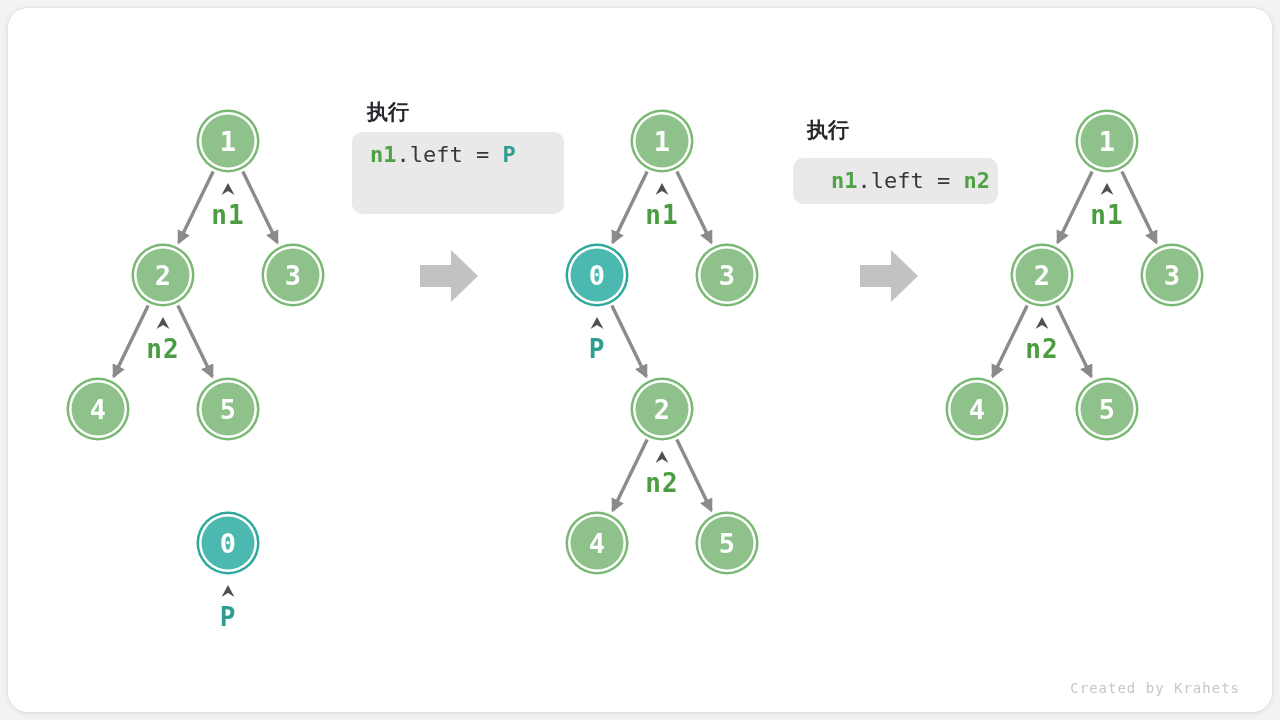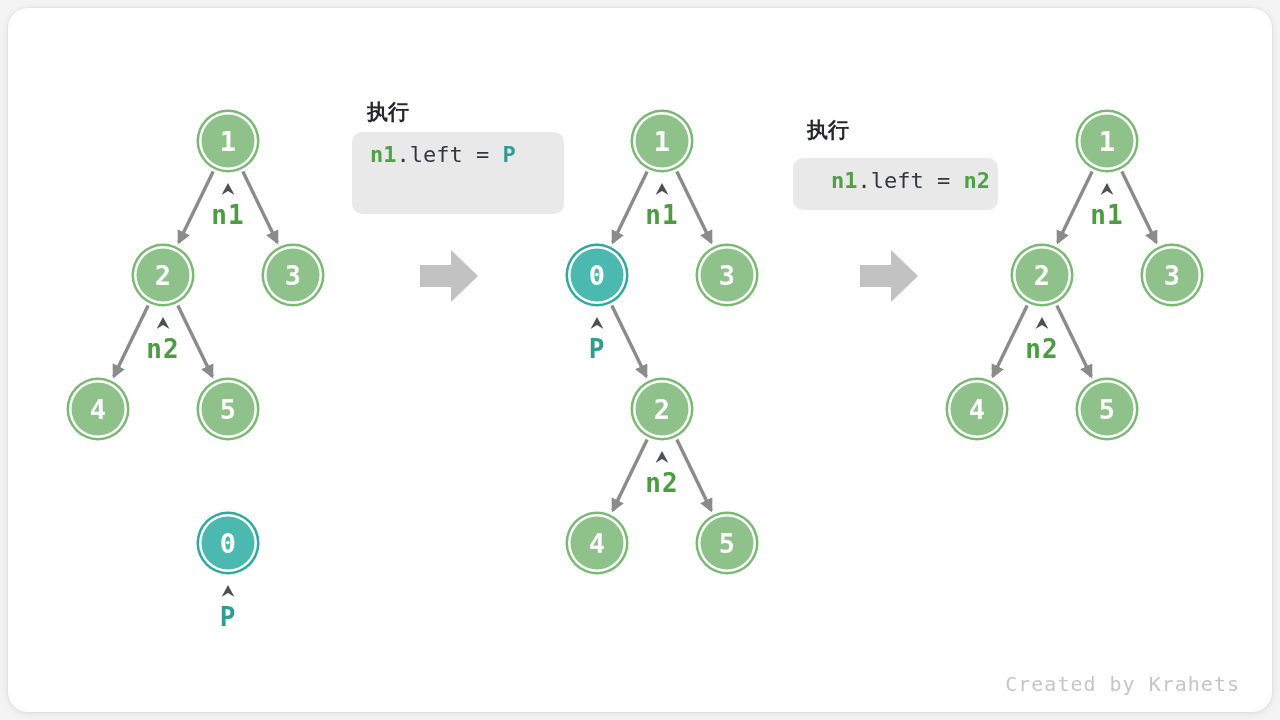--- a/index.html
+++ b/index.html
@@ -36,21 +36,21 @@
     padding:5px 18px;box-sizing:border-box;
     font-size:22px;color:#33373b;
     font-family:"DejaVu Sans Mono",monospace;
   }
   .code-line{line-height:36px;white-space:pre;}
   .seg-green{color:#4fa146;font-weight:bold;}
   .seg-teal{color:#2f9d92;font-weight:bold;}
   .seg-plain{color:#33373b;}
   .watermark{
     position:absolute;right:40px;bottom:24px;
-    font-size:20px;letter-spacing:1px;color:#c6c6c6;
+    font-size:14px;letter-spacing:1px;color:#c6c6c6;
     font-family:"DejaVu Sans Mono",monospace;
     text-align:center;
   }
 </style>
 </head>
 <body>
 
 <div id="app">
   <div class="card"></div>
   <svg class="layer">
@@ -125,18 +125,18 @@
         <polygon points="6.5,0 13,12 6.5,8 0,12" fill="#4d5156"></polygon>
       </svg>
       <div class="pointer-label" style="left: 1042px; top: 349px; color: rgb(76, 156, 66);">n2</div>
     </div>
   <div class="layer">
       <div class="code-title" style="left: 367px; top: 98px;">执行</div>
       <div class="code-box" style="left: 352px; top: 132px; width: 212px; height: 82px;">
         <div class="code-line"><span class="seg-green">n1</span><span class="seg-plain">.left = </span><span class="seg-teal">P</span></div>
       </div>
       <div class="code-title" style="left: 807px; top: 116px;">执行</div>
-      <div class="code-box" style="left: 793px; top: 158px; width: 205px; height: 52px; padding-left: 38px;">
+      <div class="code-box" style="left: 793px; top: 158px; width: 205px; height: 46px; padding-left: 38px;">
         <div class="code-line"><span class="seg-green">n1</span><span class="seg-plain">.left = </span><span class="seg-green">n2</span></div>
       </div>
     </div>
   <div class="watermark">Created by Krahets</div>
 </div>
 
 </body></html>

